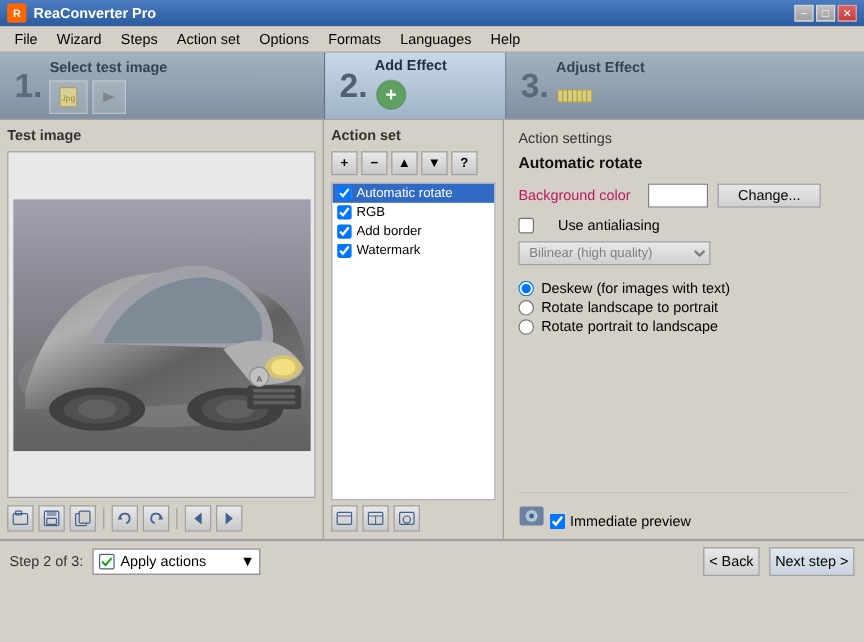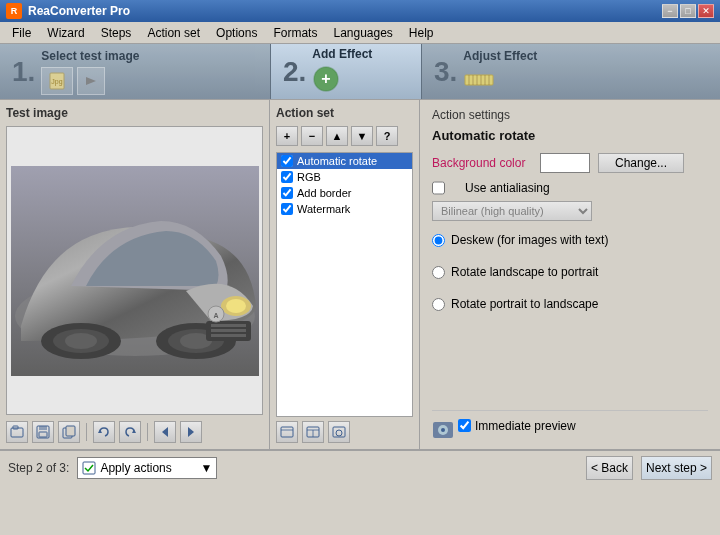--- a/index.html
+++ b/index.html
@@ -179,24 +179,24 @@
     .dropdown-row {
       margin-bottom: 12px;
     }
     .dropdown-sel {
       width: 160px; height: 20px;
       background: linear-gradient(to bottom, #e8e8e8, #d0d0d0);
       border: 1px solid #a0a0a0;
       font-size: 11px; padding: 0 4px;
       color: #808080;
     }
-    .radio-group { display: flex; flex-direction: column; gap: 18px; margin-bottom: 10px; justify-content: center; }
+    .radio-group { display: flex; flex-direction: column; gap: 2px; margin-bottom: 10px; justify-content: center; }
     .radio-row { display: flex; align-items: center; gap: 6px; }
     .settings-footer {
-      display: flex; align-items: flex-start; gap: 4px; margin-top: auto;
+      display: flex; align-items: flex-end; gap: 4px; margin-top: auto;
       padding-top: 8px; border-top: 1px solid #c0c0c0;
     }
 
     
     .status-bar {
       height: 36px;
       background: #d4d0c8;
       border-top: 2px solid #a0a0a0;
       display: flex;
       align-items: center;

